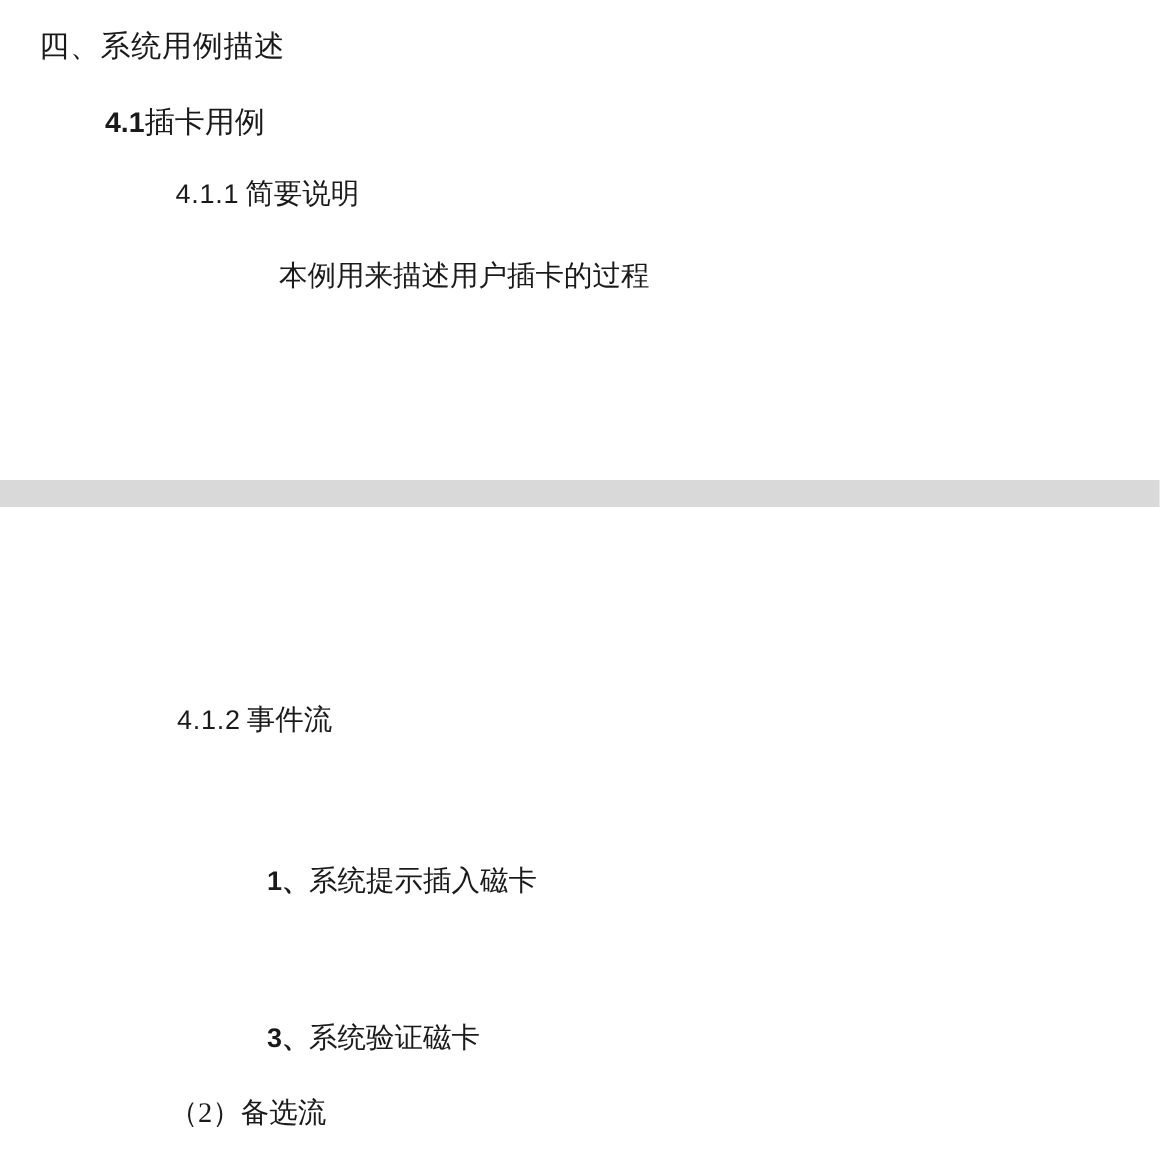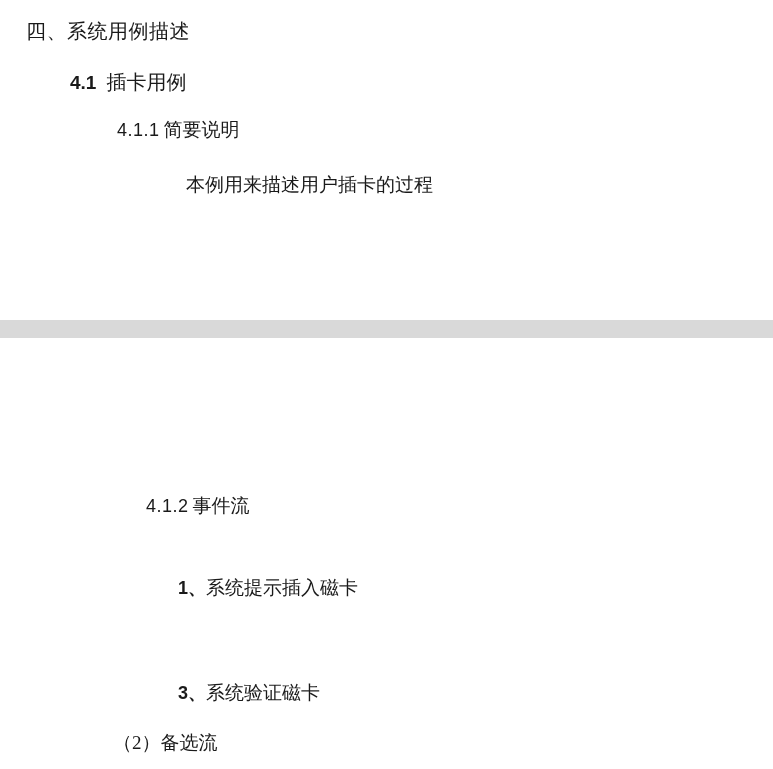--- a/index.html
+++ b/index.html
@@ -37,37 +37,36 @@
     left: 70px;
     top: 68px;
     font-size: 20px;
     line-height: 1.4;
     white-space: nowrap;
   }
   .h-sub .num {
     font-family: "Liberation Sans", "DejaVu Sans", sans-serif;
     font-weight: bold;
     font-size: 19px;
-    margin-right: 10px;
   }
   .h-subsub {
     position: absolute;
     font-size: 19px;
     line-height: 1.4;
     white-space: nowrap;
   }
   .h-subsub .num {
     font-family: "Liberation Sans", "DejaVu Sans", sans-serif;
     font-weight: normal;
     font-size: 18px;
     letter-spacing: 0.5px;
     margin-right: 4px;
   }
   #brief-heading { left: 117px; top: 117px; }
-  #flow-heading  { left: 118px; top: 493px; margin-left: 28px; }
+  #flow-heading  { left: 118px; top: 468px; }
 
   .body-text {
     position: absolute;
     font-size: 19px;
     line-height: 1.4;
     white-space: nowrap;
   }
   #brief-body { left: 186px; top: 172px; }
 
   .list-l1 {

